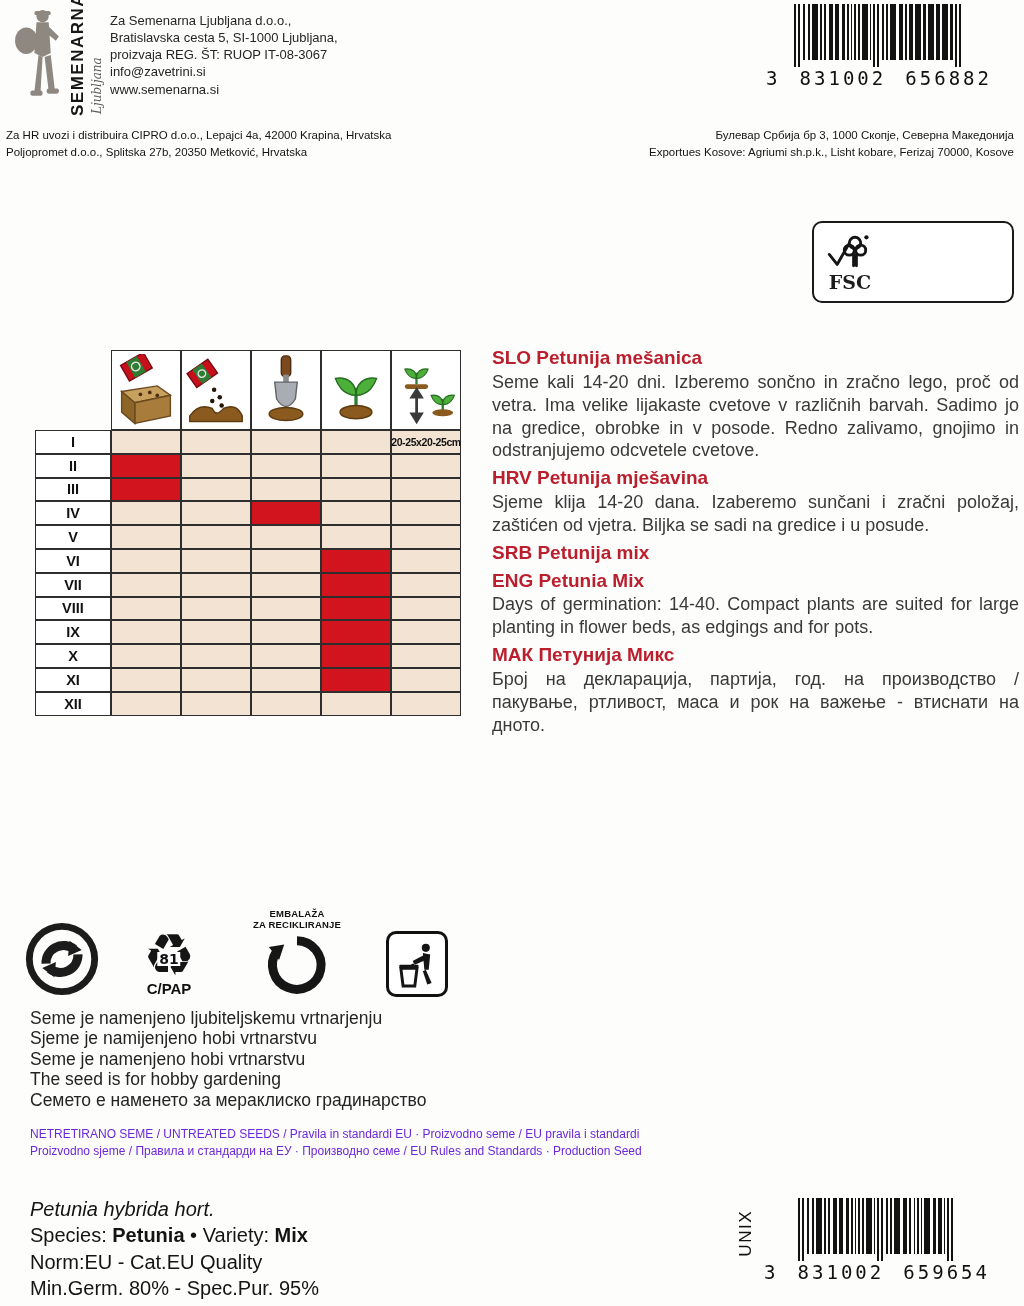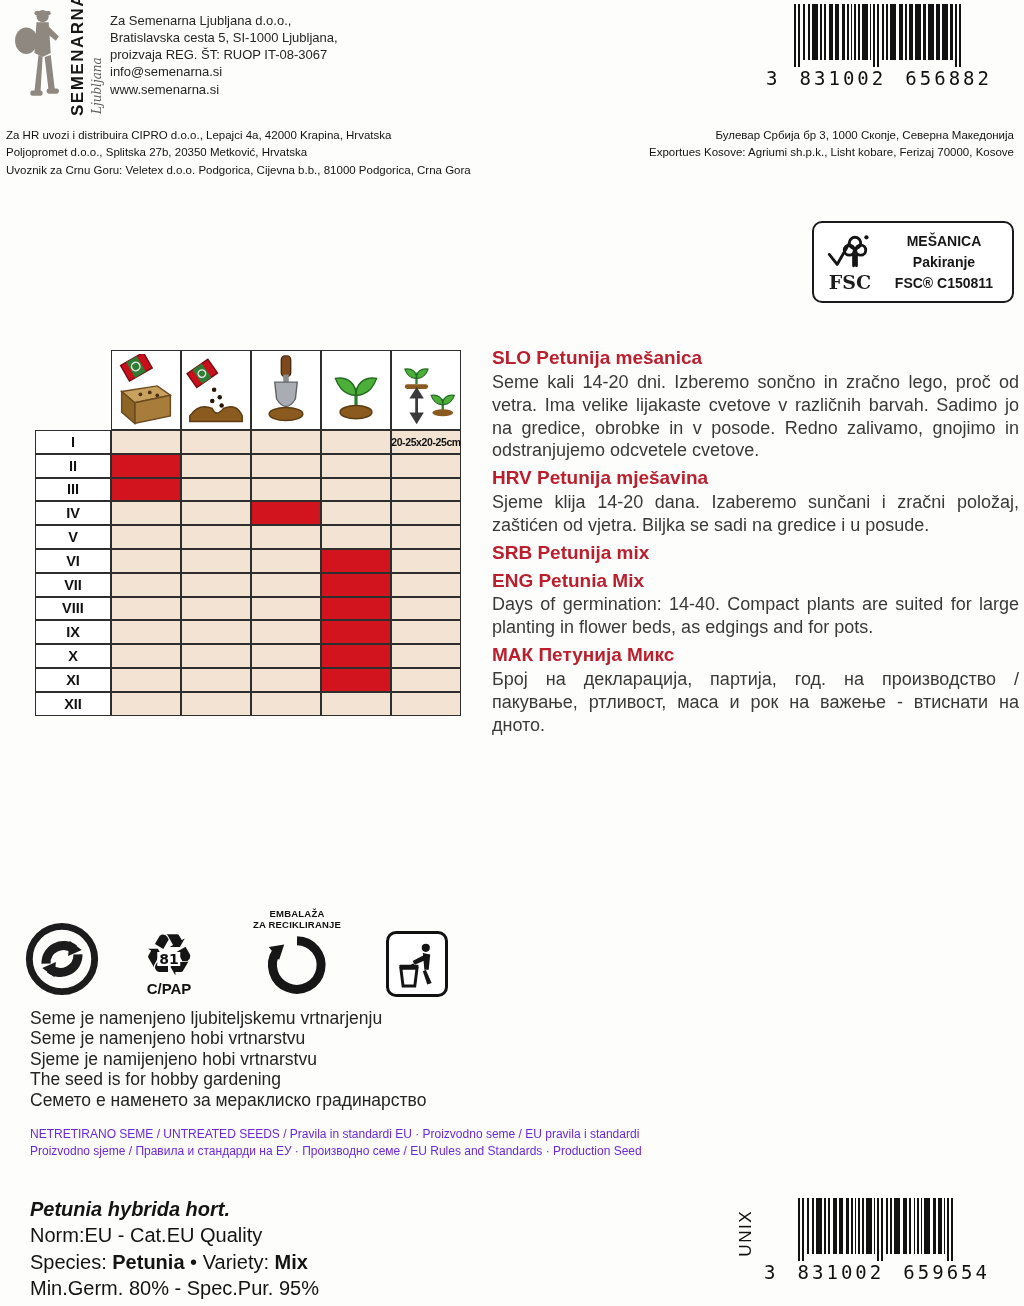--- a/index.html
+++ b/index.html
@@ -68,21 +68,21 @@
   .embalaza{width:118px;text-align:center;}
   .emb-label{font-size:9.5px;font-weight:bold;line-height:1.2;color:#111;letter-spacing:0.2px;}
   .embalaza svg{width:64px;height:64px;display:block;margin:2px auto 0;}
   .tidyman{width:56px;height:60px;border:3px solid #111;border-radius:10px;display:flex;align-items:center;justify-content:center;background:#fff;}
   .tidyman svg{width:44px;height:48px;display:block;}
 
   
   .hobby{position:absolute;left:30px;top:1008px;font-size:17.5px;line-height:1.17;color:#242424;}
   .untreated{position:absolute;left:30px;top:1126px;font-size:12px;line-height:1.4;color:#6d28d9;}
   .product{position:absolute;left:30px;top:1196px;font-size:20px;line-height:1.32;color:#141414;}
-  .latin{font-style:italic;font-weight:bold;}
+  .latin{font-style:italic;}
   .b{font-weight:bold;}
 </style>
 </head>
 <body>
 
 <div id="page">
 
   <div class="logo">
     <span class="sower">
       <svg viewBox="0 0 52 104">
@@ -100,21 +100,21 @@
       </svg>
     </span>
     <span class="brand-vert">SEMENARNA</span>
     <span class="city-vert">Ljubljana</span>
   </div>
 
   <div class="address" id="address">
       <div>Za Semenarna Ljubljana d.o.o.,</div>
       <div>Bratislavska cesta 5, SI-1000 Ljubljana,</div>
       <div>proizvaja REG. ŠT: RUOP IT-08-3067</div>
-      <div>info@semenarna.si</div>
+      <div>info@zavetrini.si</div>
       <div>www.semenarna.si</div>
     </div>
 
   <div class="bc bc-top" id="bc-top">
     <div class="bc-bars">
         <span class="bar g" style="width: 2px;"></span>
         <span class="gap" style="width: 2px;"></span>
         <span class="bar g" style="width: 2px;"></span>
         <span class="gap" style="width: 3px;"></span>
         <span class="bar" style="width: 2px;"></span>
@@ -181,45 +181,39 @@
     <div class="bc-digits">
         <span>3</span>
         <span>831002</span>
         <span>656882</span>
       </div>
   </div>
 
   <div class="dist-left" id="dist-left">
       <div>Za HR uvozi i distribuira CIPRO d.o.o., Lepajci 4a, 42000 Krapina, Hrvatska</div>
       <div>Poljopromet d.o.o., Splitska 27b, 20350 Metković, Hrvatska</div>
-      <div>Uvoznik za Crnu Goru: Veletex d.o.o. Podgorica, Cijevna b.b., 81000 Podgorica, Crna Gora</div>
     </div>
   <div class="dist-right" id="dist-right">
       <div>Булевар Србија бр 3, 1000 Скопје, Северна Македонија</div>
       <div>Exportues Kosove: Agriumi sh.p.k., Lisht kobare, Ferizaj 70000, Kosove</div>
     </div>
 
   <div class="fsc">
     <div class="fsc-left">
       <svg viewBox="0 0 70 56">
         <g fill="none" stroke="#141414" stroke-width="4" stroke-linecap="round" stroke-linejoin="round">
           <path d="M6 30 L17 44 L33 16"></path>
           <circle cx="42" cy="14" r="8"></circle>
           <circle cx="34" cy="24" r="7"></circle>
           <circle cx="50" cy="24" r="7"></circle>
           <path d="M40 30 L40 46 M44 30 L44 46"></path>
         </g>
         <circle cx="58" cy="6" r="3" fill="#141414"></circle>
       </svg>
       <div class="fsc-word">FSC</div>
-    </div>
-    <div class="fsc-right">
-      <div>MEŠANICA</div>
-      <div>Pakiranje</div>
-      <div>FSC® C150811</div>
     </div>
   </div>
 
   <div class="calendar">
     <div class="cal-head">
       <div class="corner"></div>
       <div class="icon-cell">
         <svg viewBox="0 0 64 76" width="60">
           <g transform="rotate(-30 22 14)">
             <rect x="8" y="4" width="28" height="19" fill="#c8101c" stroke="#7a0a12" stroke-width="1.5"></rect>
@@ -408,41 +402,41 @@
           <path d="M20 34 L25 31 L28 36 L23 39 Z"></path>
           <path d="M8 38 L30 38 L27 62 L11 62 Z" fill="none" stroke="#141414" stroke-width="4"></path>
           <rect x="6" y="33" width="26" height="4" rx="1"></rect>
         </g>
       </svg>
     </div>
   </div>
 
   <div class="hobby" id="hobby">
       <div>Seme je namenjeno ljubiteljskemu vrtnarjenju</div>
+      <div>Sjeme je namijenjeno hobi vrtnarstvu</div>
       <div>Seme je namenjeno hobi vrtnarstvu</div>
-      <div>Sjeme je namijenjeno hobi vrtnarstvu</div>
       <div>The seed is for hobby gardening</div>
       <div>Семето е наменето за мераклиско градинарство</div>
     </div>
 
   <div class="untreated" id="untreated">
       <div>NETRETIRANO SEME / UNTREATED SEEDS / Pravila in standardi EU · Proizvodno seme / EU pravila i standardi</div>
       <div>Proizvodno sjeme / Правила и стандарди на ЕУ · Производно семе / EU Rules and Standards · Production Seed</div>
     </div>
 
   <div class="product">
     <div class="latin">Petunia hybrida hort.</div>
-    <div>Norm:EU - Cat.EU Quality</div>
     <div>
       <span>Species:</span>
       <span class="b">Petunia</span>
       <span>•</span>
       <span>Variety:</span>
       <span class="b">Mix</span>
     </div>
+    <div>Norm:EU - Cat.EU Quality</div>
     <div>Min.Germ. 80% - Spec.Pur. 95%</div>
   </div>
 
   <div class="unix">UNIX</div>
   <div class="bc bc-bottom" id="bc-bottom">
     <div class="bc-bars">
         <span class="bar g" style="width: 2px;"></span>
         <span class="gap" style="width: 2px;"></span>
         <span class="bar g" style="width: 2px;"></span>
         <span class="gap" style="width: 3px;"></span>

